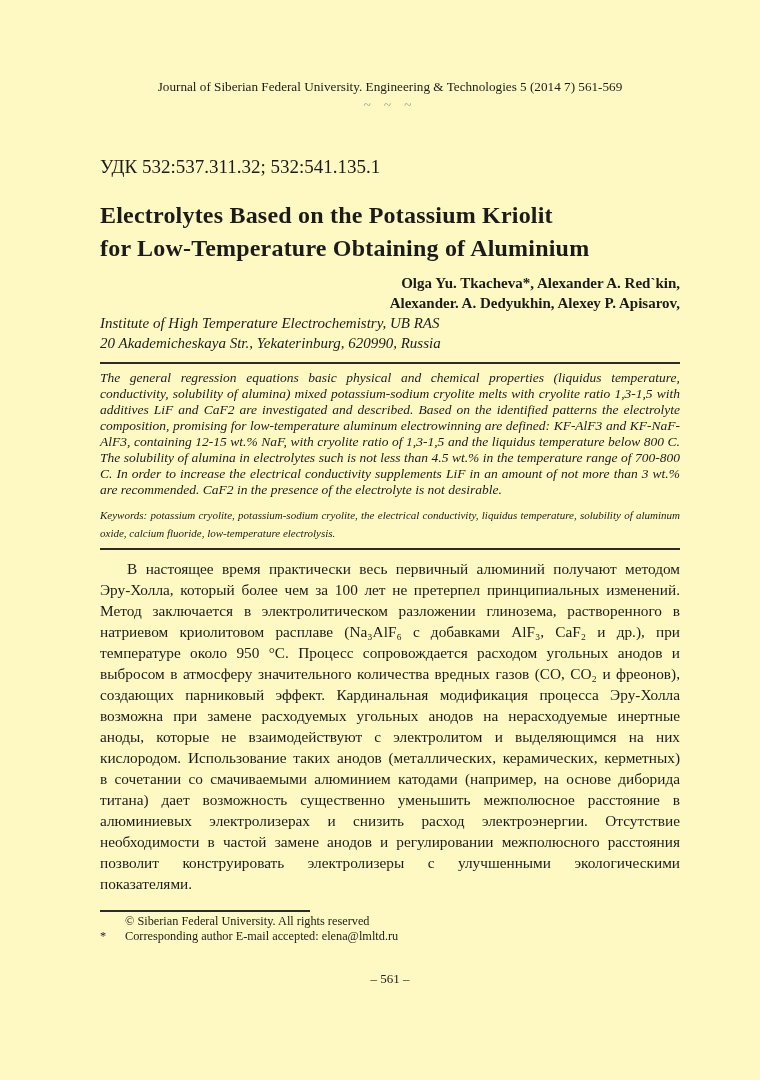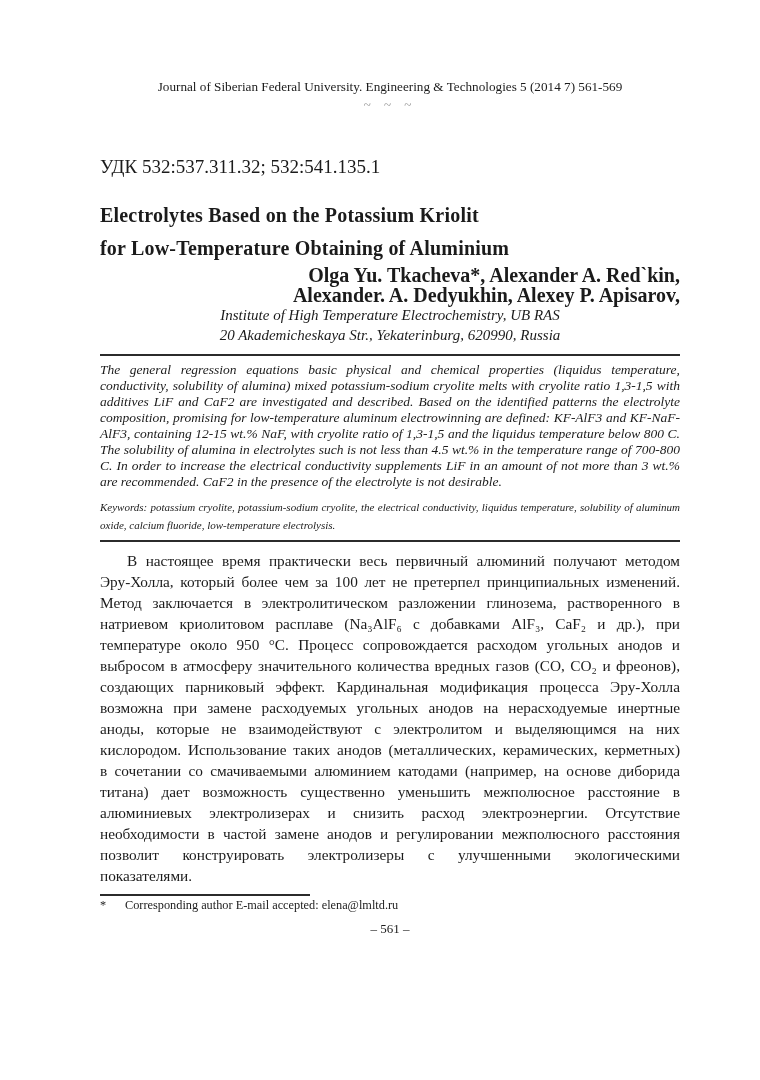--- a/index.html
+++ b/index.html
@@ -1,44 +1,44 @@
 <!DOCTYPE html>
 <html lang="en"><head>
 <meta charset="utf-8">
 <style>
   html, body { margin: 0; padding: 0; background: #e8e8e8; }
   .page {
     position: relative;
     width: 760px;
     height: 1080px;
     margin: 0 auto;
-    background: #ffffff;
+    background: #fef9c3;
     color: #1b1b1b;
     font-family: "Liberation Serif", "DejaVu Serif", serif;
     box-sizing: border-box;
     padding: 78px 80px 0 100px;
     overflow: hidden;
   }
   .journal-line { text-align: center; font-size: 13.2px; line-height: 17px; }
   .tildes { text-align: center; font-size: 13px; color: #8f8f8f; letter-spacing: 5px; margin-top: 2px; line-height: 16px; }
   .udc { font-size: 19px; margin-top: 44px; line-height: 20px; }
-  .title { font-size: 20px; font-weight: bold; line-height: 33px; margin: 22px 0 0 0; letter-spacing: 0.2px; }
-  .authors { text-align: right; font-weight: bold; font-size: 20px; line-height: 20px; }
-  .affiliation { text-align: center; font-style: italic; font-size: 15px; line-height: 20px; }
+  .title { font-size: 24px; font-weight: bold; line-height: 33px; margin: 22px 0 0 0; letter-spacing: 0.2px; }
+  .authors { text-align: right; font-weight: bold; font-size: 15px; line-height: 20px; margin-top: 8px; }
+  .affiliation { text-align: left; font-style: italic; font-size: 15px; line-height: 20px; }
   .received { text-align: center; font-size: 12px; margin-top: 16px; line-height: 15px; }
   .rule-full { border: 0; border-top: 2px solid #2b2b2b; height: 0; margin: 9px 0 0 0; }
   .abstract { font-style: italic; font-size: 13.5px; line-height: 16px; text-align: justify; margin: 6px 0 0 0; }
   .keywords { font-style: italic; font-size: 11px; line-height: 18px; text-align: justify; margin: 8px 0 0 0; }
   .rule-2 { margin-top: 6px; }
-  .body-par { font-size: 15.3px; line-height: 21px; text-align: justify; text-indent: 27px; margin: 8px 0 8px 0; word-spacing: 1px; }
+  .body-par { font-size: 15.3px; line-height: 21px; text-align: justify; text-indent: 27px; margin: 8px 0 16px 0; word-spacing: 1px; }
   .footnote-rule { border: 0; border-top: 2px solid #2b2b2b; width: 210px; height: 0; margin: 8px 0 2px 0; }
   .footnote { display: flex; font-size: 12.3px; line-height: 15px; }
   .fn-marker { width: 25px; flex: none; }
   .fn-text { flex: 1; }
-  .page-number { text-align: center; font-size: 13px; margin-top: 8px; }
+  .page-number { text-align: center; font-size: 13px; margin-top: 27px; }
 </style>
 </head>
 <body>
 
 <div class="page">
 
   <div class="journal-line">Journal of Siberian Federal University. Engineering &amp; Technologies 5 (2014 7) 561-569</div>
   <div class="tildes">~ ~ ~</div>
 
   <div class="udc">УДК 532:537.311.32; 532:541.135.1</div>
@@ -61,20 +61,24 @@
   <p class="abstract">The general regression equations basic physical and chemical properties (liquidus temperature, conductivity, solubility of alumina) mixed potassium-sodium cryolite melts with cryolite ratio 1,3-1,5 with additives LiF and CaF2 are investigated and described. Based on the identified patterns the electrolyte composition, promising for low-temperature aluminum electrowinning are defined: KF-AlF3 and KF-NaF-AlF3, containing 12-15 wt.% NaF, with cryolite ratio of 1,3-1,5 and the liquidus temperature below 800 C. The solubility of alumina in electrolytes such is not less than 4.5 wt.% in the temperature range of 700-800 C. In order to increase the electrical conductivity supplements LiF in an amount of not more than 3 wt.% are recommended. CaF2 in the presence of the electrolyte is not desirable.</p>
 
   <p class="keywords">Keywords: potassium cryolite, potassium-sodium cryolite, the electrical conductivity, liquidus temperature, solubility of aluminum oxide, calcium fluoride, low-temperature electrolysis.</p>
 
   <hr class="rule-full rule-2">
 
   <p class="body-par">В настоящее время практически весь первичный алюминий получают методом Эру-Холла, который более чем за 100 лет не претерпел принципиальных изменений. Метод заключается в электролитическом разложении глинозема, растворенного в натриевом криолитовом расплаве (Na₃AlF₆ с добавками AlF₃, CaF₂ и др.), при температуре около 950 °С. Процесс сопровождается расходом угольных анодов и выбросом в атмосферу значительного количества вредных газов (СО, СО₂ и фреонов), создающих парниковый эффект. Кардинальная модификация процесса Эру-Холла возможна при замене расходуемых угольных анодов на нерасходуемые инертные аноды, которые не взаимодействуют с электролитом и выделяющимся на них кислородом. Использование таких анодов (металлических, керамических, керметных) в сочетании со смачиваемыми алюминием катодами (например, на основе диборида титана) дает возможность существенно уменьшить межполюсное расстояние в алюминиевых электролизерах и снизить расход электроэнергии. Отсутствие необходимости в частой замене анодов и регулировании межполюсного расстояния позволит конструировать электролизеры с улучшенными экологическими показателями.</p>
 
   <hr class="footnote-rule">
 
+  <div class="footnote">
+    <span class="fn-marker"></span>
+    <span class="fn-text">© Siberian Federal University. All rights reserved</span>
+  </div>
 
   <div class="footnote">
     <span class="fn-marker">*</span>
     <span class="fn-text">Corresponding author E-mail accepted: elena@lmltd.ru</span>
   </div>
 
   <div class="page-number">– 561 –</div>
 
 </div>
 

